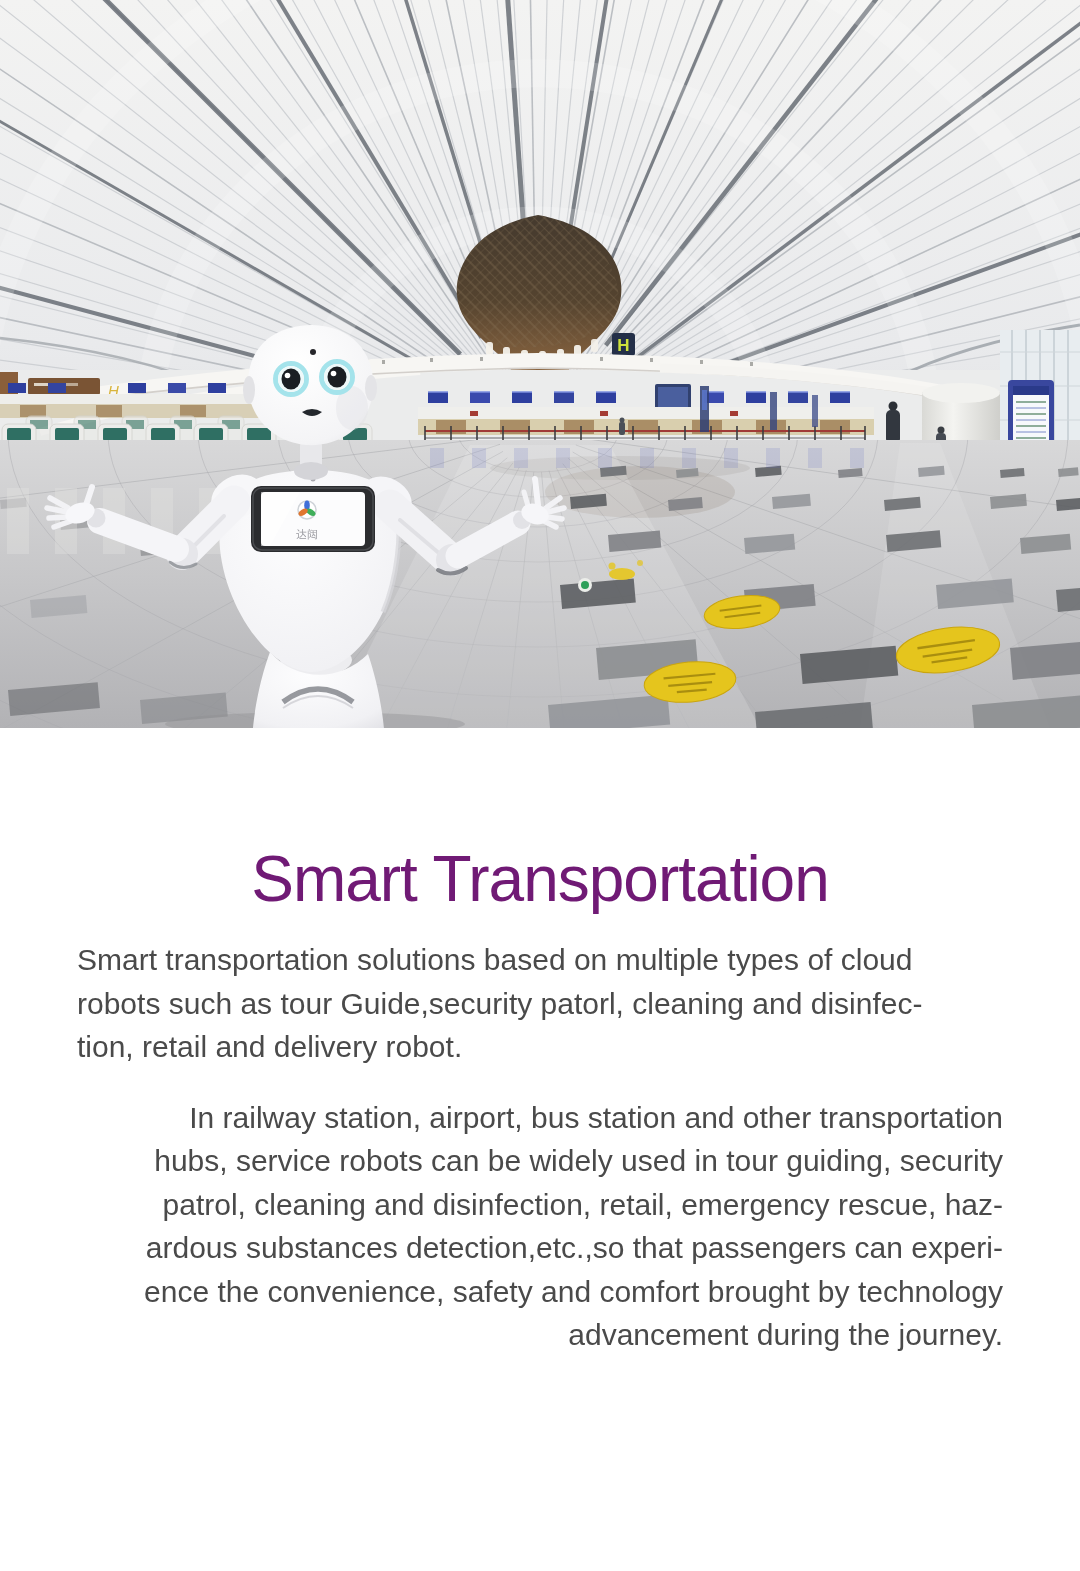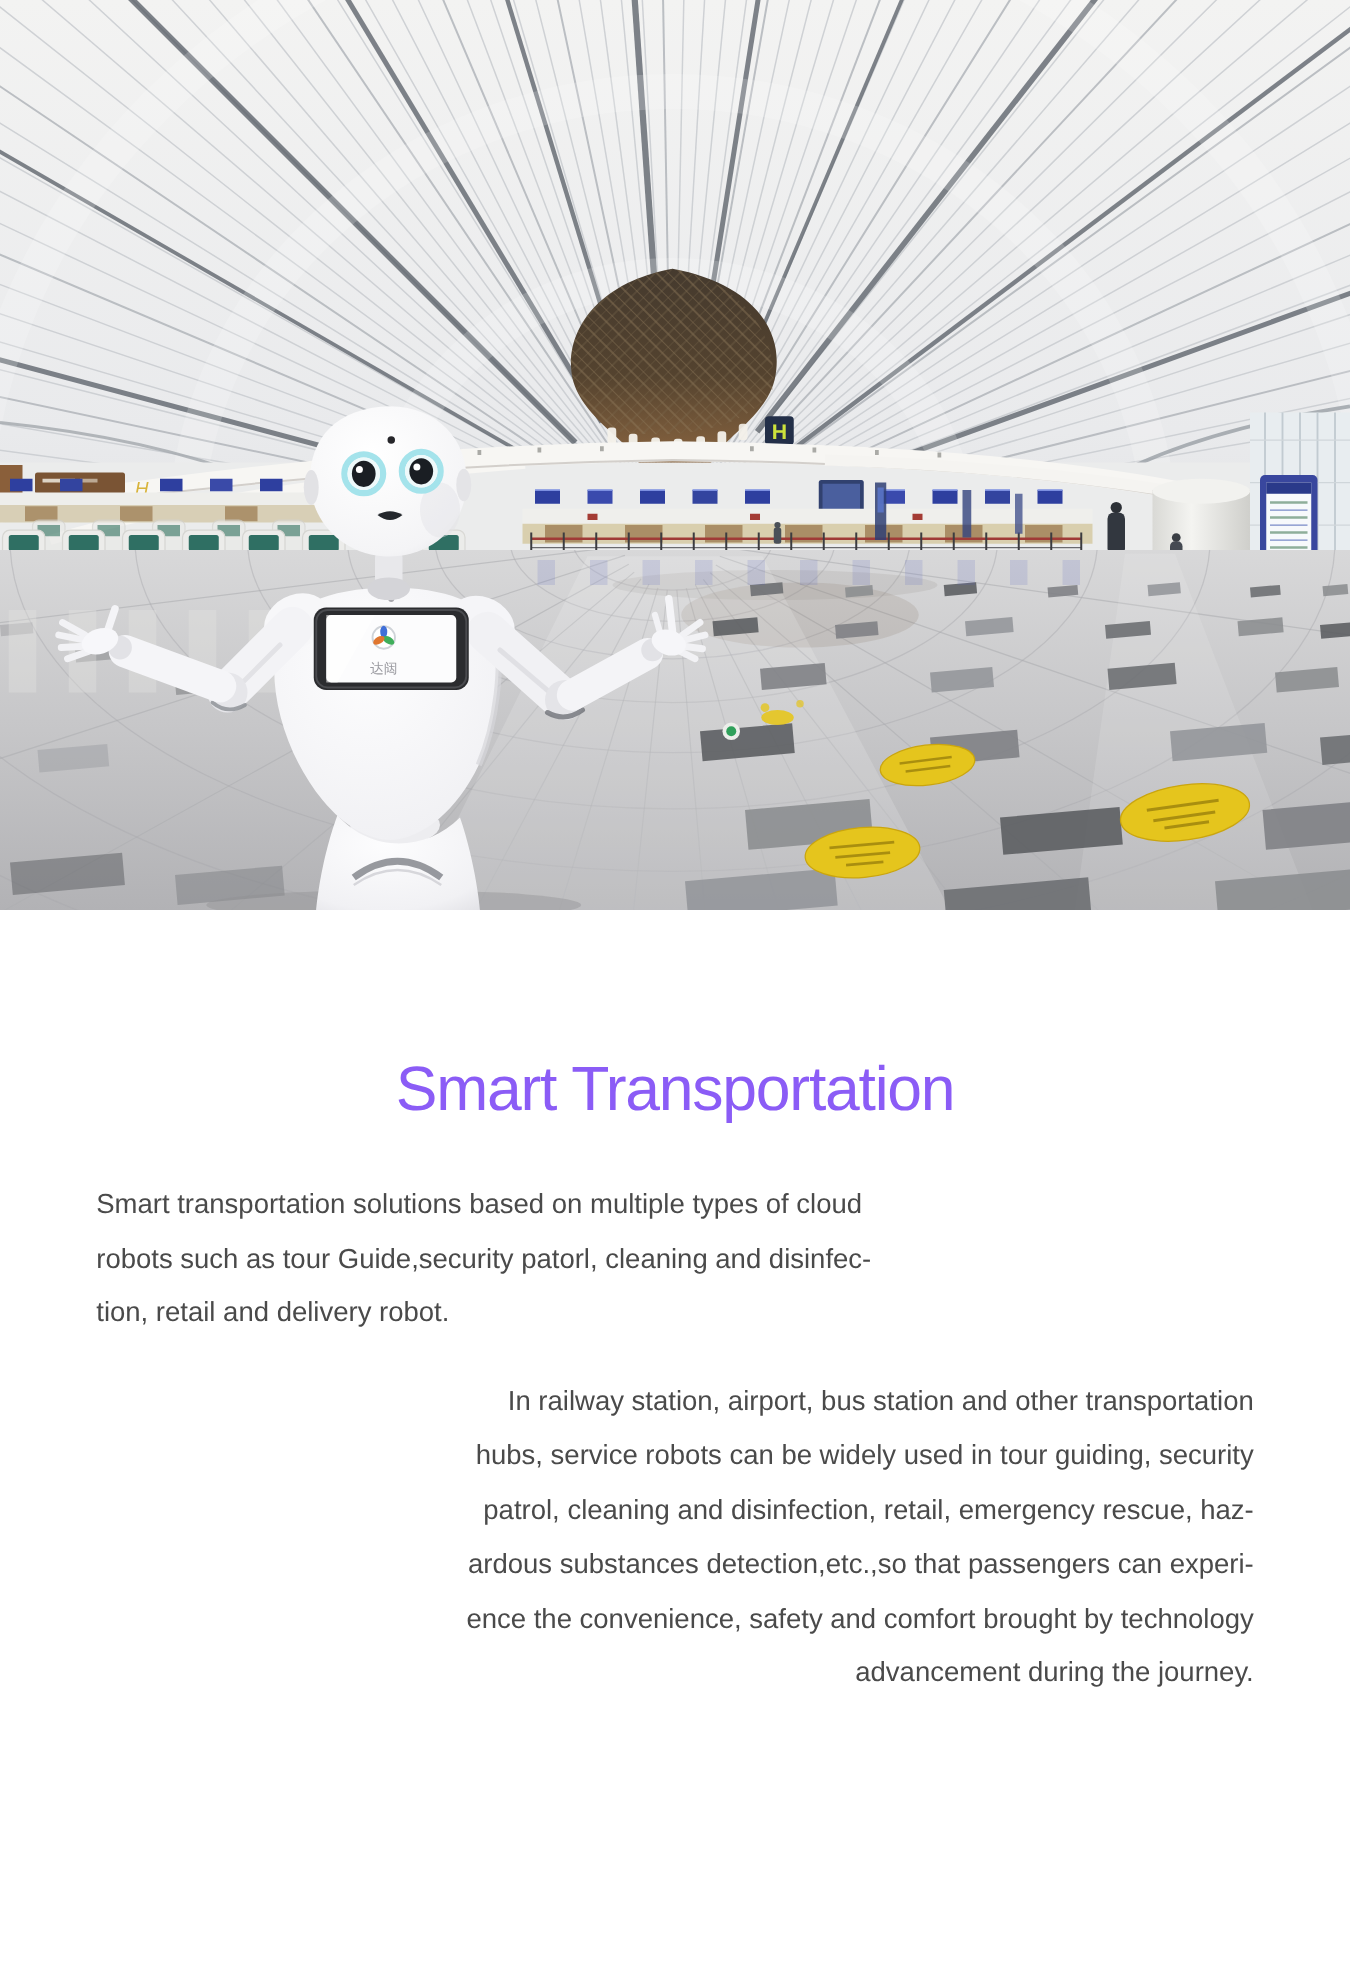--- a/index.html
+++ b/index.html
@@ -4,29 +4,29 @@
 <style>
   html,body{margin:0;padding:0;background:#ffffff;}
   body{width:1080px;min-height:1571px;font-family:"Liberation Sans",sans-serif;}
   .page{width:1080px;position:relative;}
   .hero{width:1080px;height:728px;display:block;overflow:hidden;background:#ececee;}
   .hero svg{display:block;}
   .article{padding:0 77px 60px 77px;}
   .article h1{
     margin:116px 0 0 0;
     text-align:center;
-    font-size:50px;
+    font-size:64px;
     font-weight:400;
     letter-spacing:-1px;
-    color:#8b5cf6;
+    color:#701a75;
     line-height:1.1;
   }
   .para{
-    margin:42px 0 0 0;
-    font-size:22px;
+    margin:24px 0 0 0;
+    font-size:30px;
     line-height:43.5px;
     color:#4a4a4a;
     white-space:pre-line;
     font-weight:400;
   }
   .para + .para{margin-top:27px;text-align:right;}
 </style>
 </head>
 <body>
 

